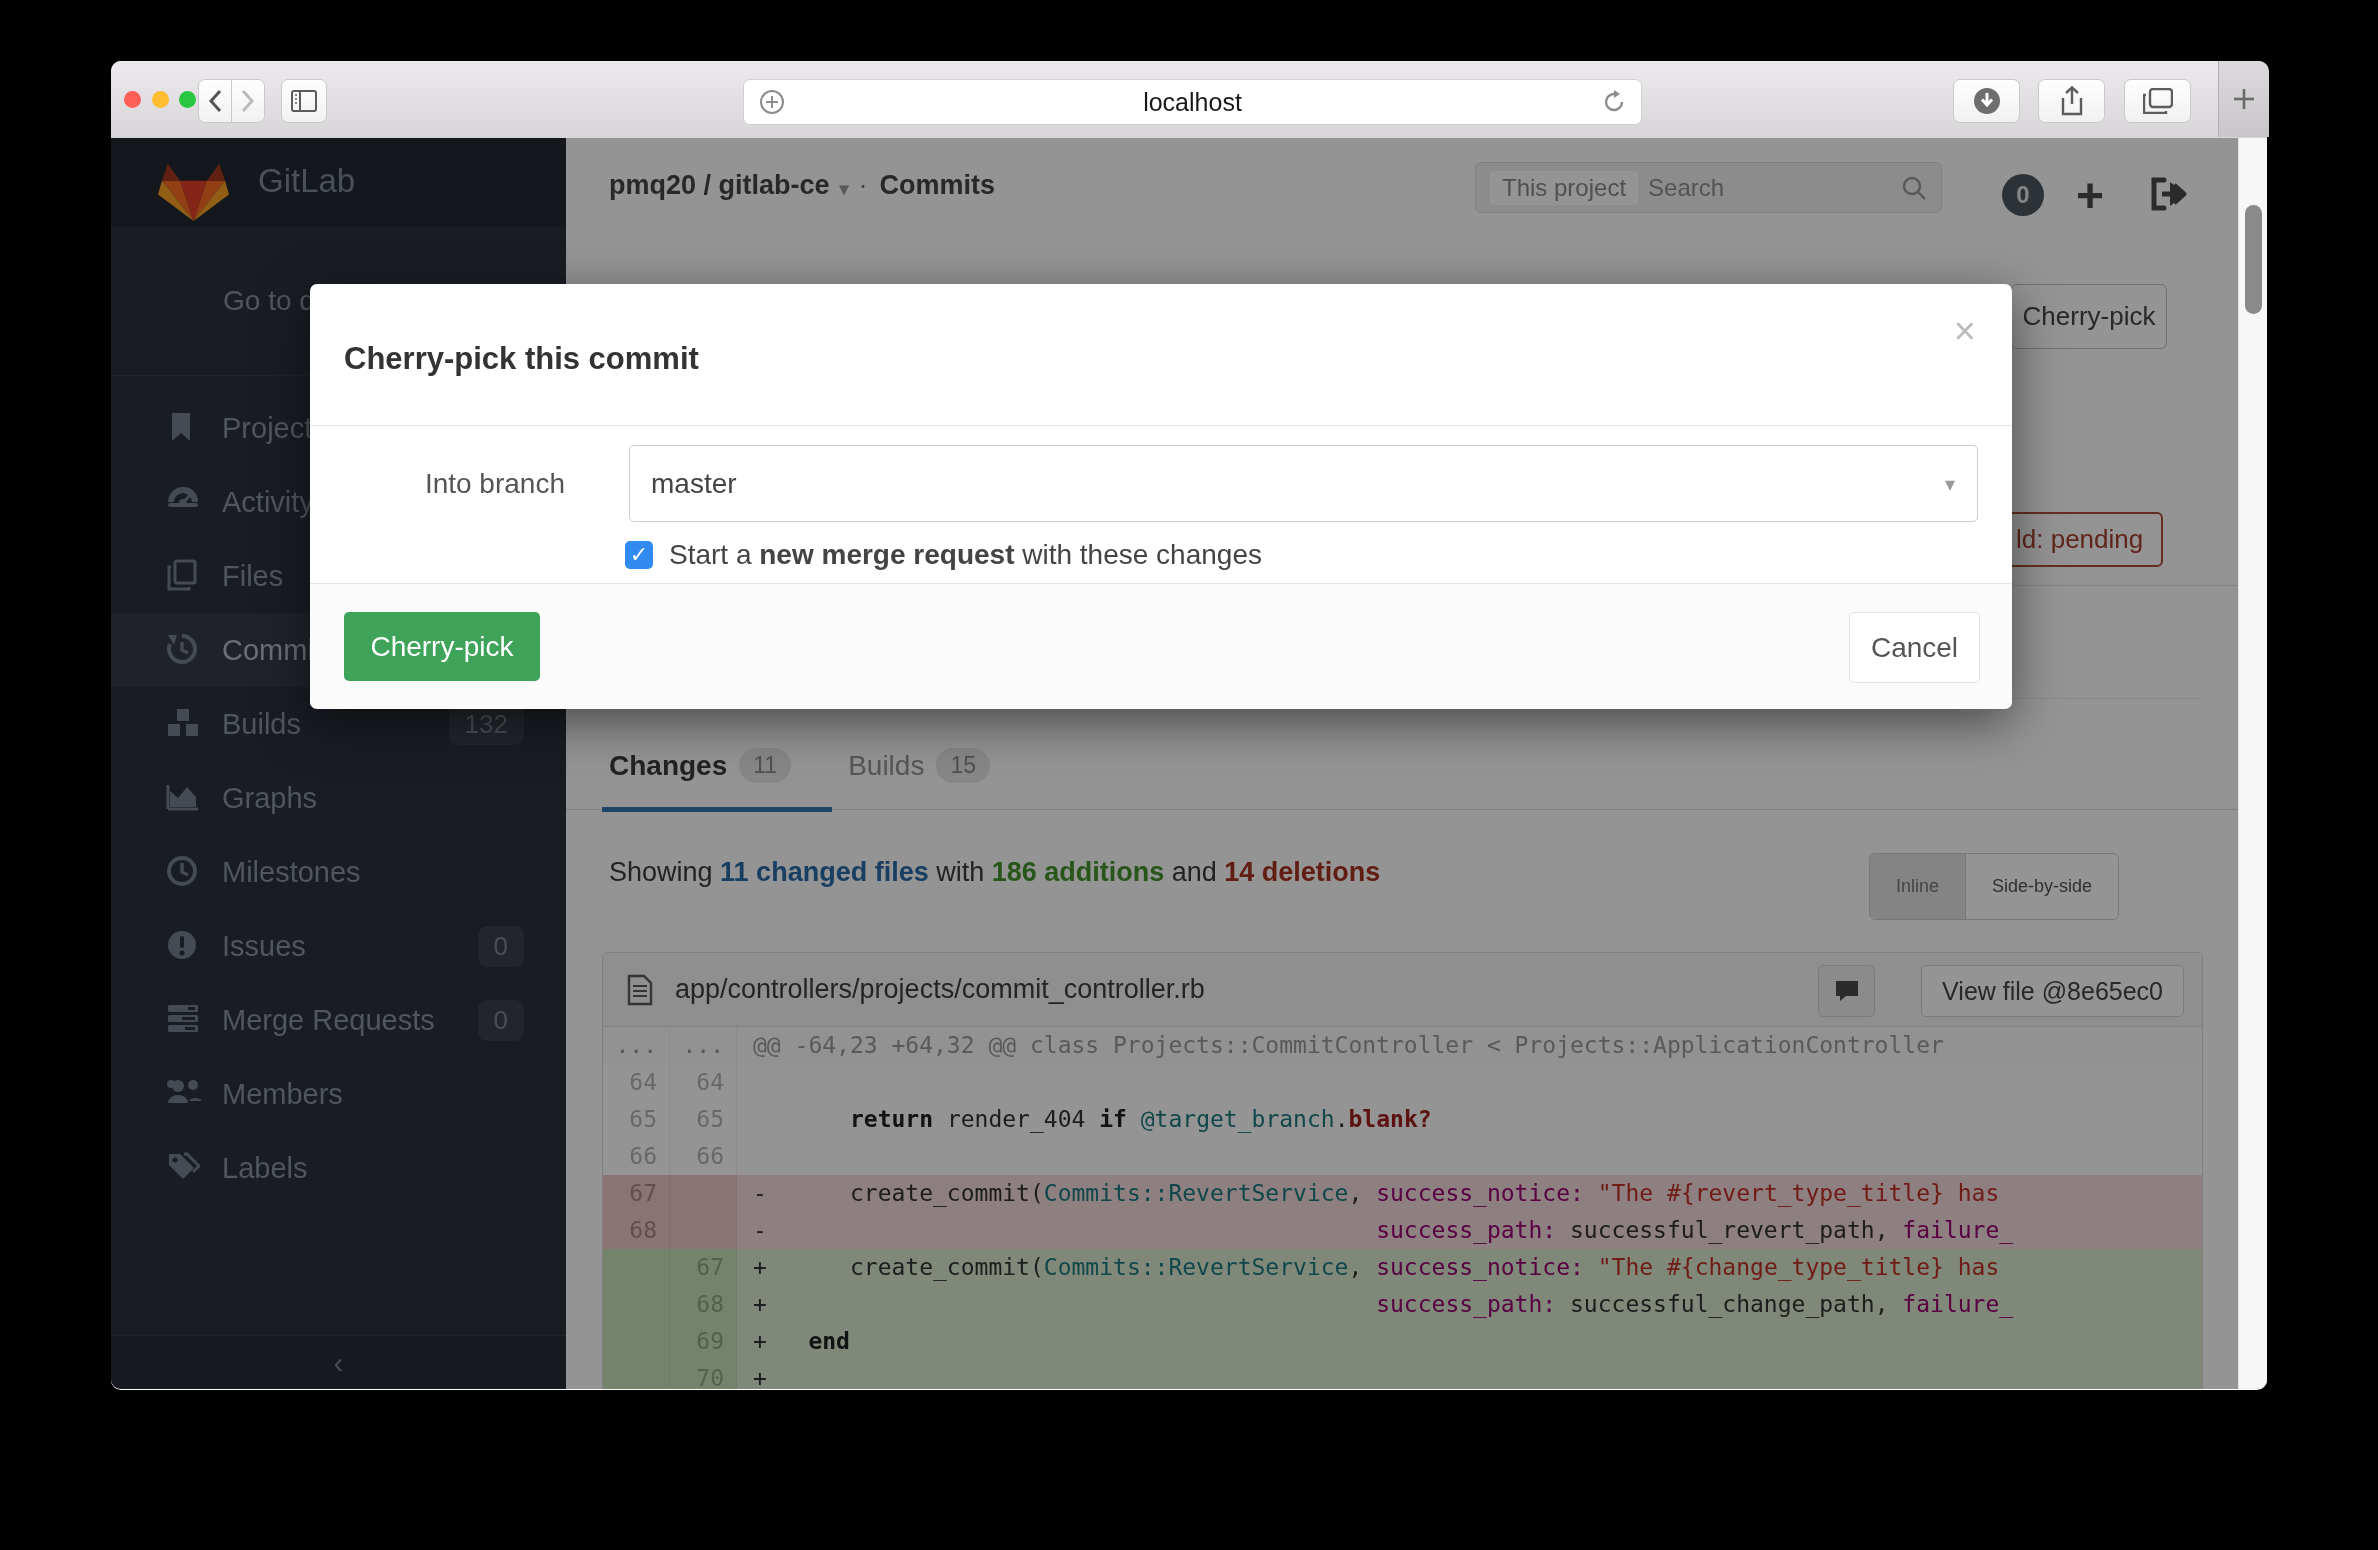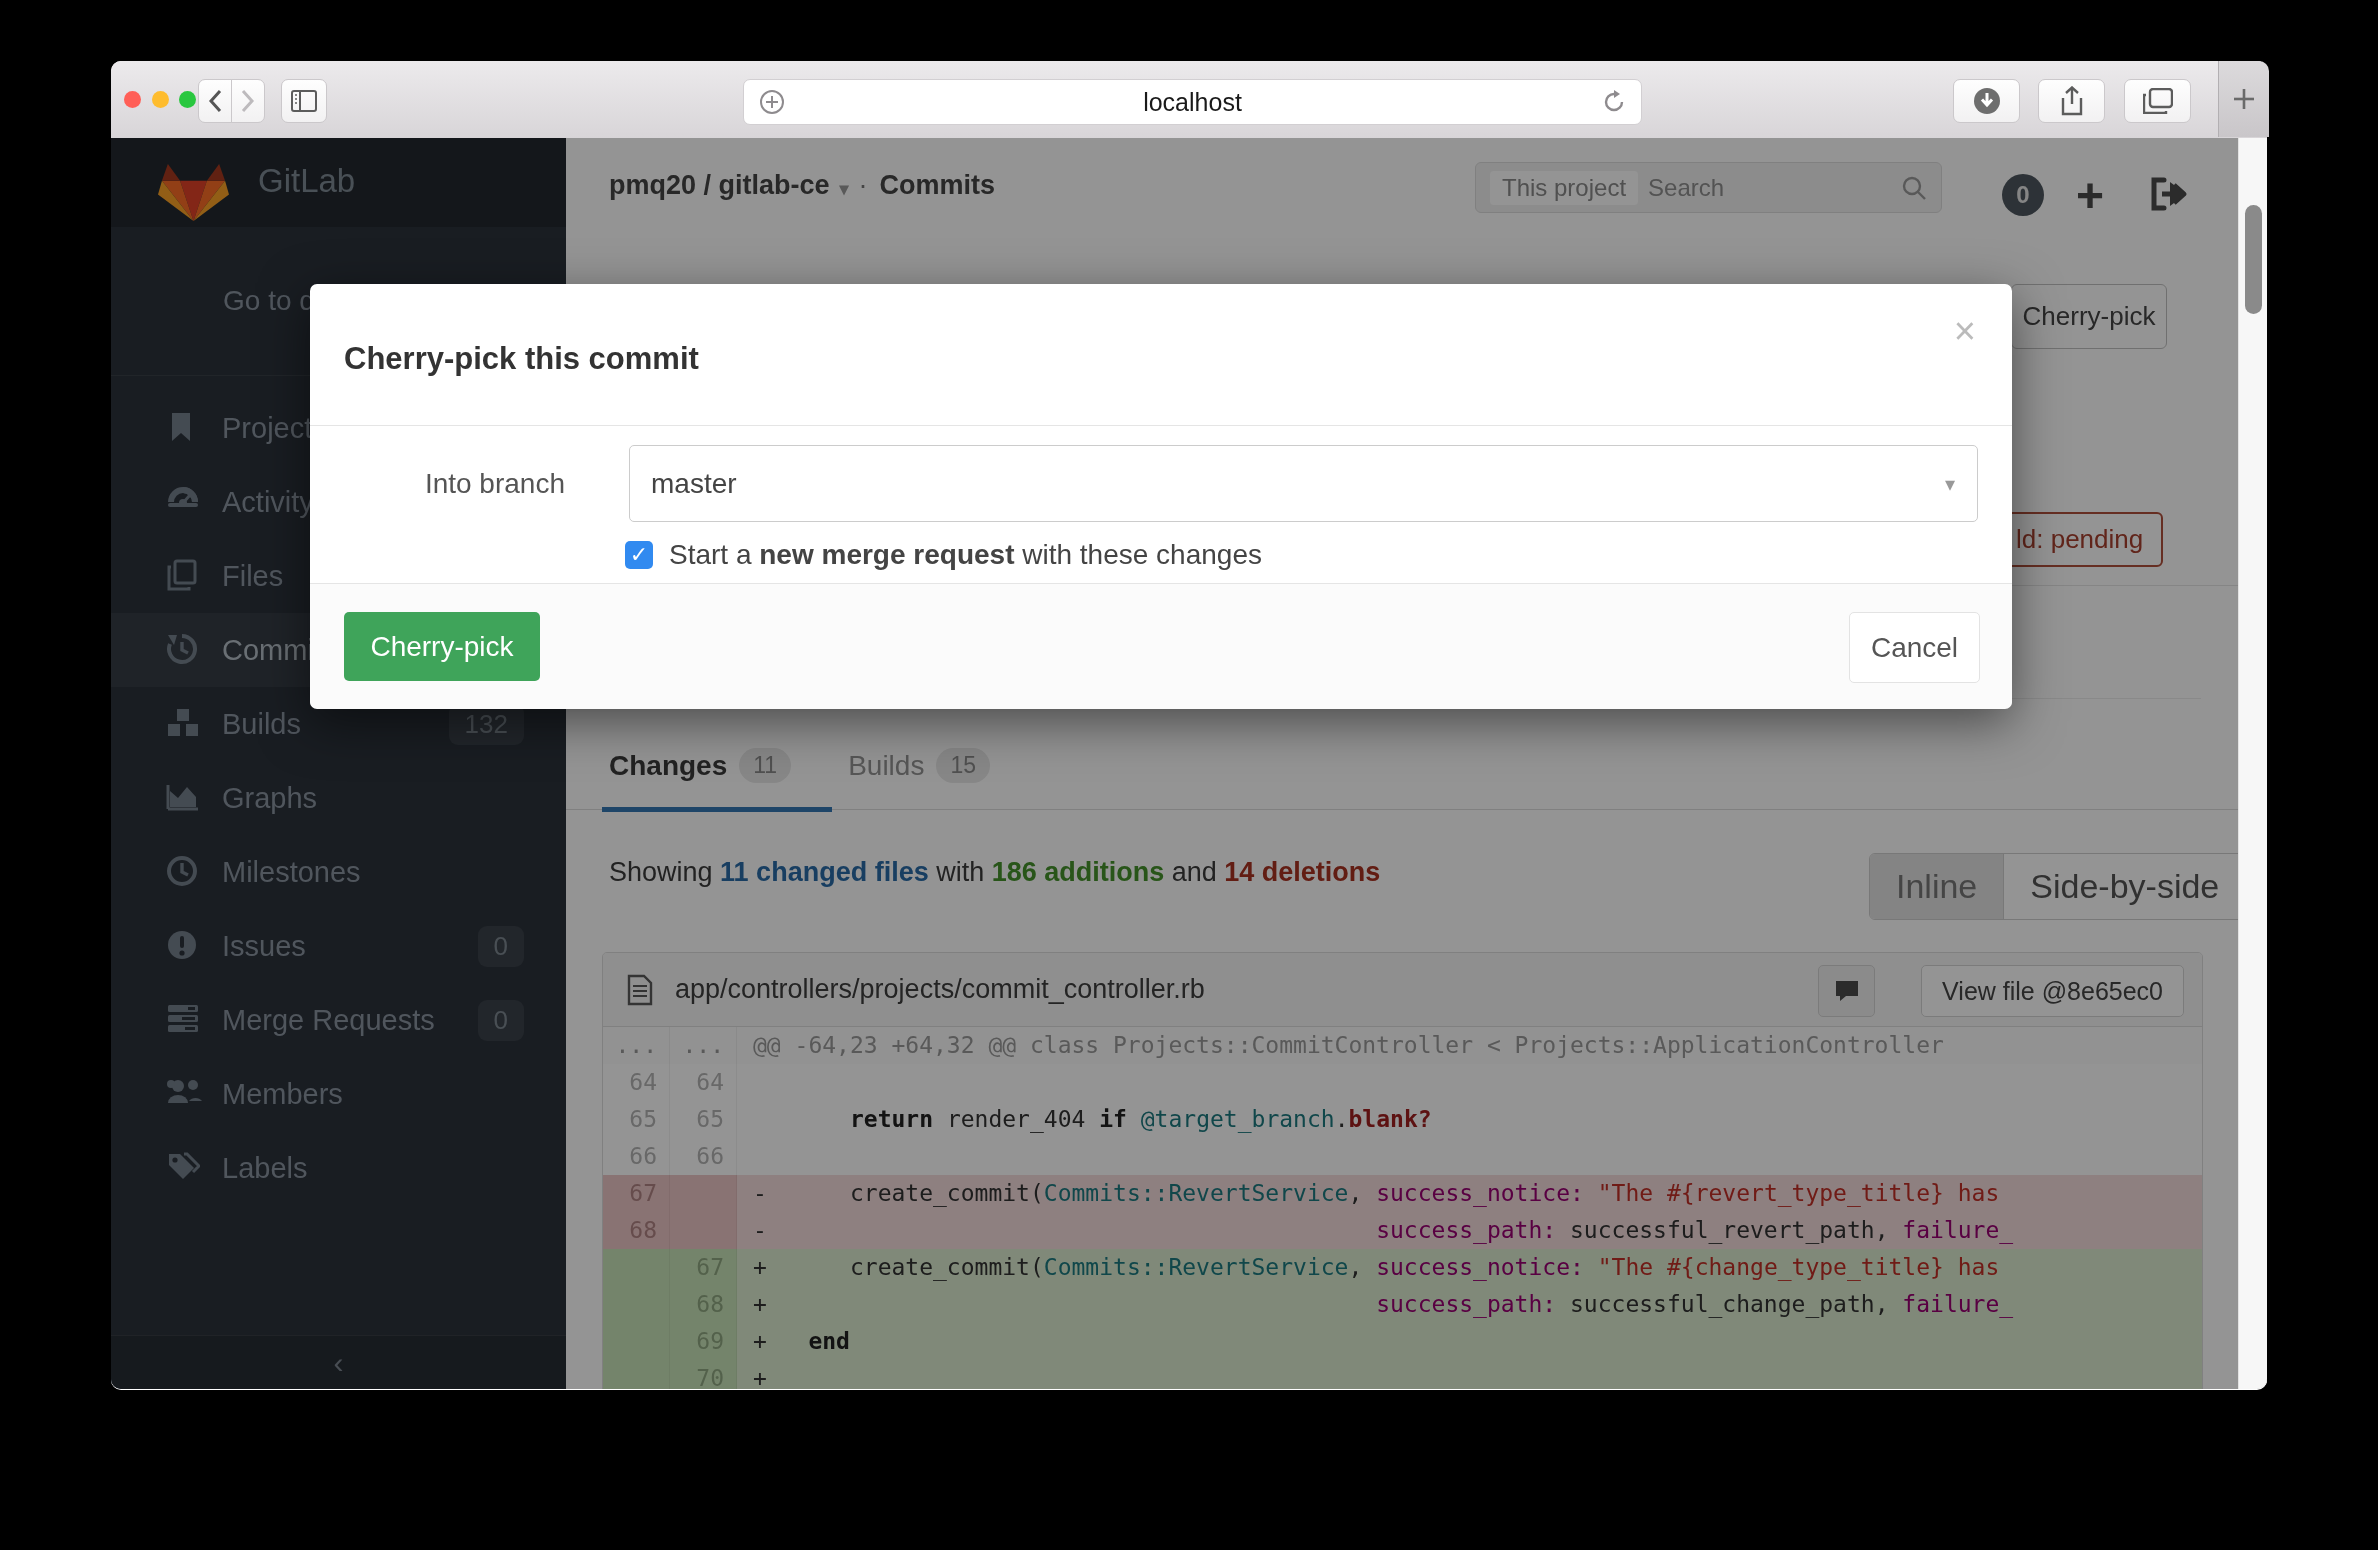--- a/index.html
+++ b/index.html
@@ -59,21 +59,21 @@
   .tab{display:flex;align-items:center;margin-right:57px;font-size:28px;color:#959595;cursor:pointer;}
   .tab.active{color:#3c3c3c;font-weight:600;}
   .pill{background:#e8e8e8;color:#8a8a8a;border-radius:20px;font-size:23px;padding:4px 14px;margin-left:12px;font-weight:normal;}
   #tabline{left:0px;top:671px;width:1677px;height:1px;background:#ddd;}
   #tabunder{left:36px;top:669px;width:230px;height:5px;background:#3578b4;}
   #summary{left:43px;top:719px;font-size:27px;color:#3c3c3c;}
   .sum-files{color:#2a6ca8;font-weight:bold;}
   .sum-add{color:#45932c;font-weight:bold;}
   .sum-del{color:#aa3222;font-weight:bold;}
   #viewtoggle{left:1303px;top:715px;height:65px;display:flex;border:1px solid #cfcfcf;border-radius:6px;overflow:hidden;}
-  .vbtn{padding:0 26px;display:flex;align-items:center;font-size:34px;color:#555;background:#fff;cursor:pointer;}
+  .vbtn{padding:0 26px;display:flex;align-items:center;font-size:18px;color:#555;background:#fff;cursor:pointer;}
   .vbtn + .vbtn{border-left:1px solid #cfcfcf;}
   .vbtn.active{background:#e4e4e4;color:#777;}
   
   #diffcard{left:36px;top:814px;width:1599px;height:442px;border:1px solid #ddd;border-radius:5px;overflow:hidden;background:#fff;}
   #filehead{height:73px;background:#f7f7f7;border-bottom:1px solid #ddd;display:flex;align-items:center;position:relative;}
   #filepath{margin-left:22px;font-size:27px;color:#3e3e3e;}
   #fileicon{margin-left:24px;color:#5a5a5a;}
   #commentbtn{position:absolute;right:327px;top:12px;width:55px;height:50px;background:#efefef;border:1px solid #d5d5d5;
     border-radius:5px;display:flex;align-items:center;justify-content:center;color:#4a4a4a;}
   #viewfile{position:absolute;right:18px;top:12px;height:50px;border:1px solid #d5d5d5;border-radius:5px;background:#fff;

